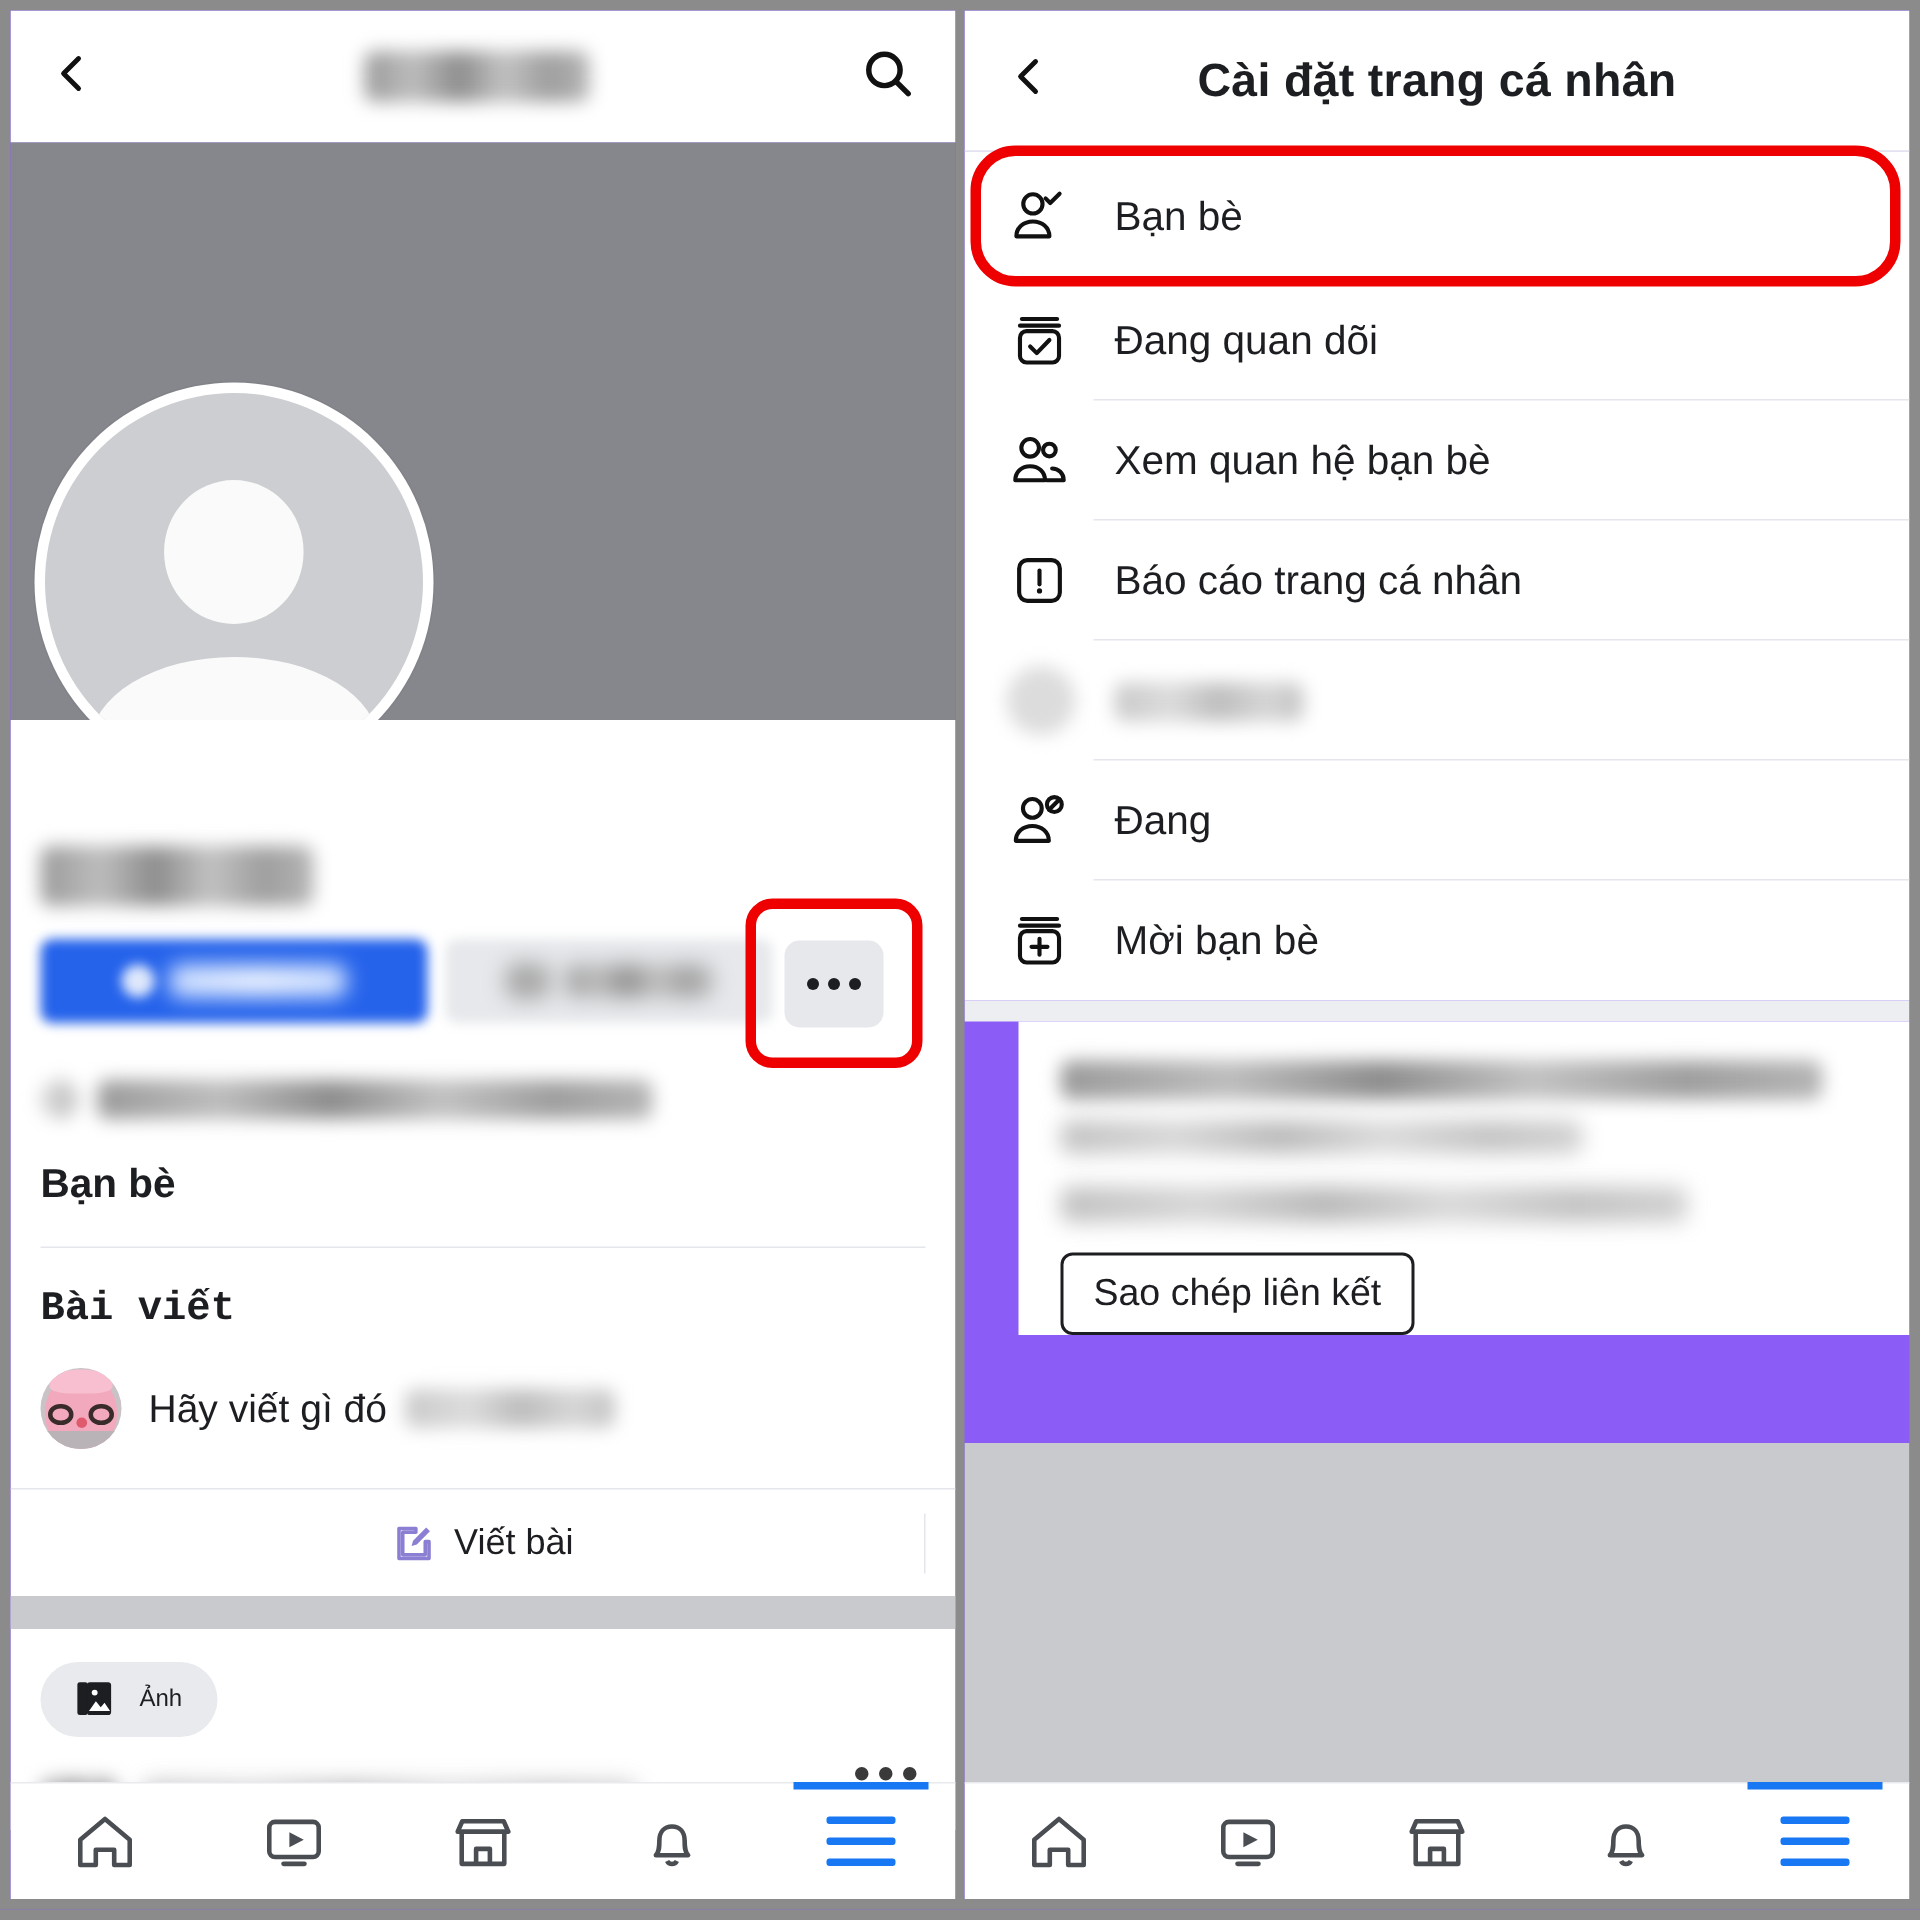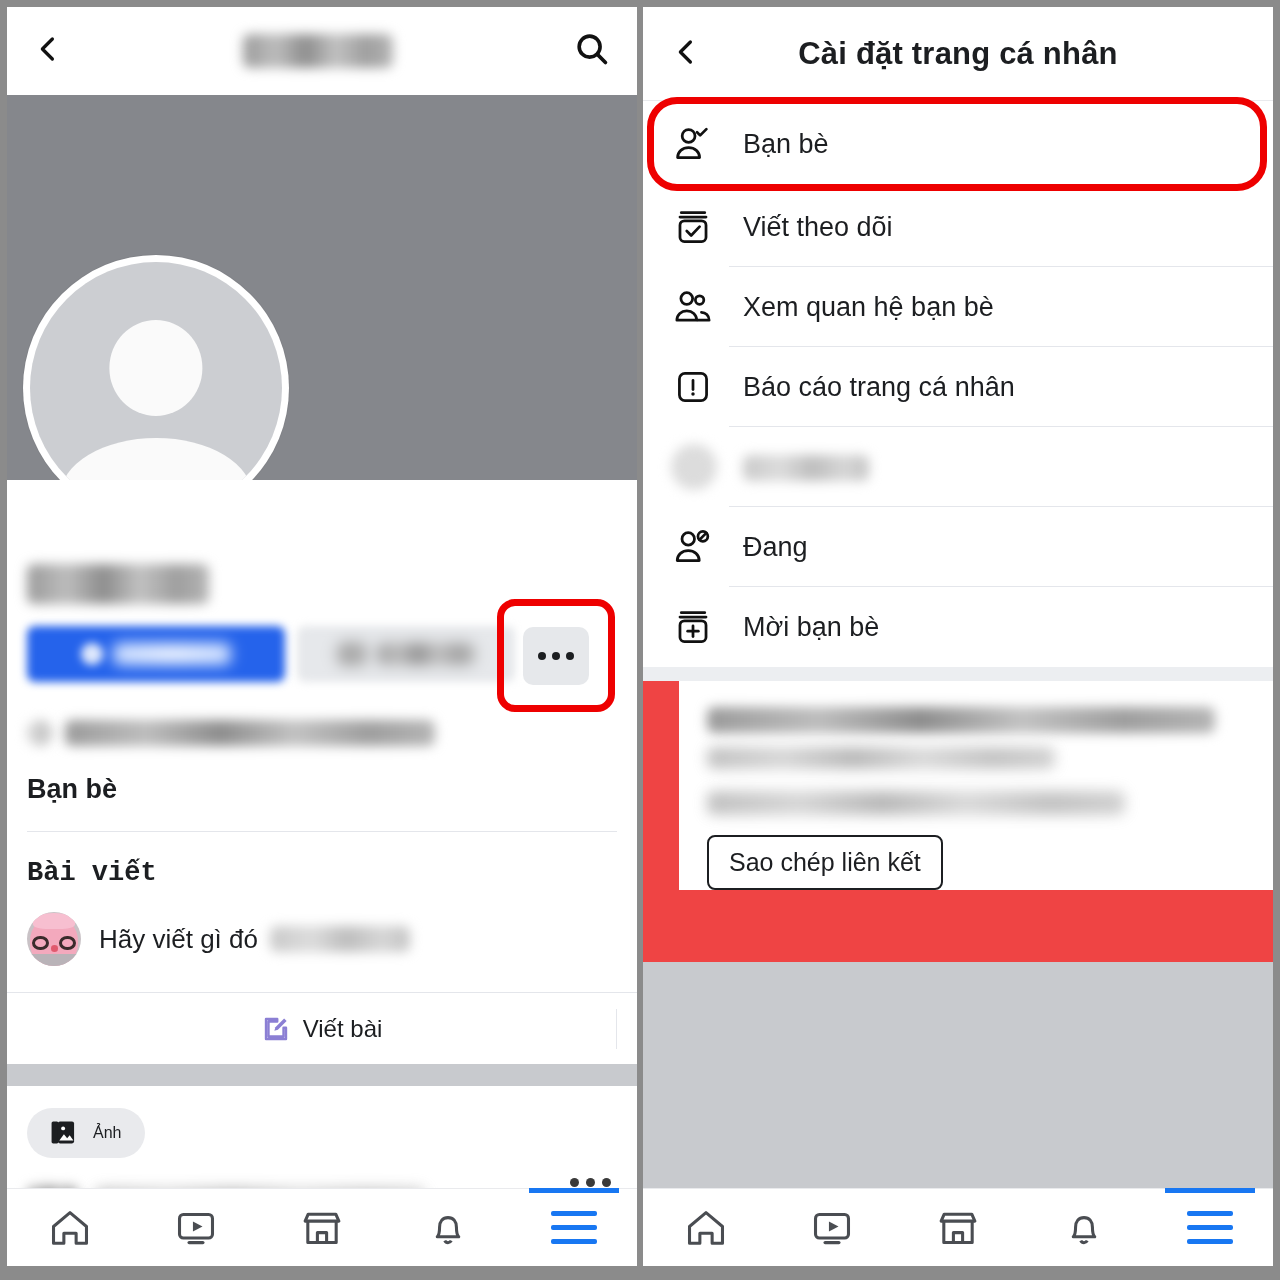--- a/index.html
+++ b/index.html
@@ -6,21 +6,21 @@
   html, body {
     width: 1280px; height: 1280px;
     font-family: "Liberation Sans", sans-serif;
     background: #8b8b8b;
     overflow: hidden;
   }
   .screens { display: flex; width: 1280px; height: 1280px; }
   .panel {
     position: relative;
     width: 640px; height: 1273px;
-    background: #ef4444;
+    background: #8b5cf6;
     overflow: hidden;
     border: 7px solid #8b8b8b;
   }
   .panel.left  { border-right-width: 3px; }
   .panel.right { border-left-width: 3px; }
 
   
   .blur {
     display: inline-block;
     background: linear-gradient(90deg,#9a9a9a,#bdbdbd 22%,#8d8d8d 42%,#c2c2c2 62%,#9e9e9e 82%,#b5b5b5);
@@ -371,21 +371,21 @@
 
       <div class="menu-item">
         <span class="mi-icon">
           <svg width="44" height="44" viewBox="0 0 24 24" fill="none" stroke="#111" stroke-width="1.5" stroke-linecap="round" stroke-linejoin="round">
               <path d="M5.6 4.2h12.8"></path>
               <path d="M4.9 6.6h14.2"></path>
               <rect x="4.9" y="8.6" width="14.2" height="11.4" rx="2.4"></rect>
               <polyline points="8.6,14.2 11,16.6 15.6,11.8"></polyline>
             </svg>
         </span>
-        <span class="mi-label">Viết theo dõi</span>
+        <span class="mi-label">Đang quan dõi</span>
         <span class="mi-rule"></span>
       </div>
 
       <div class="menu-item">
         <span class="mi-icon">
           <svg width="44" height="44" viewBox="0 0 24 24" fill="none" stroke="#111" stroke-width="1.5" stroke-linecap="round" stroke-linejoin="round">
               <circle cx="8.6" cy="7.4" r="3.2"></circle>
               <circle cx="15.6" cy="8.2" r="2.3"></circle>
               <path d="M3.2 19.2c0-3.1 2.4-5.1 5.4-5.1s5.4 2 5.4 5.1z"></path>
               <path d="M14.6 19.2h6.2c0-2.6-1.9-4.3-4.2-4.3"></path>

